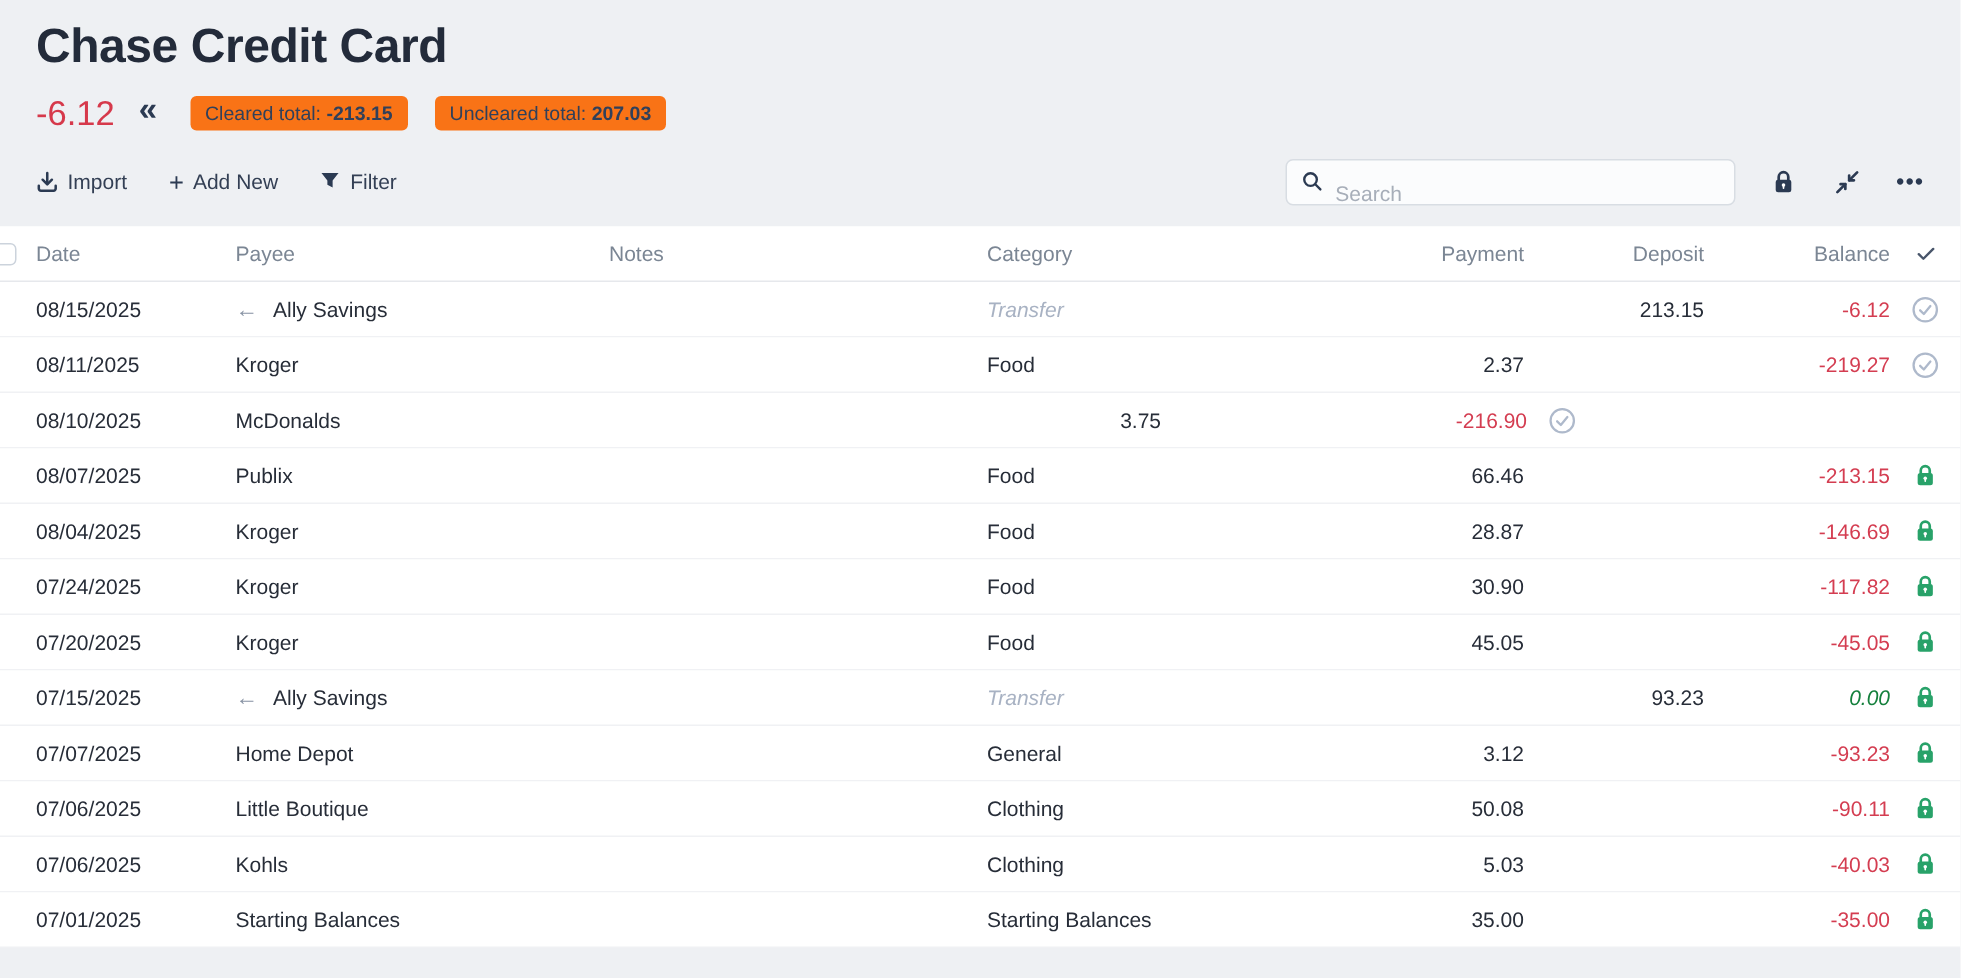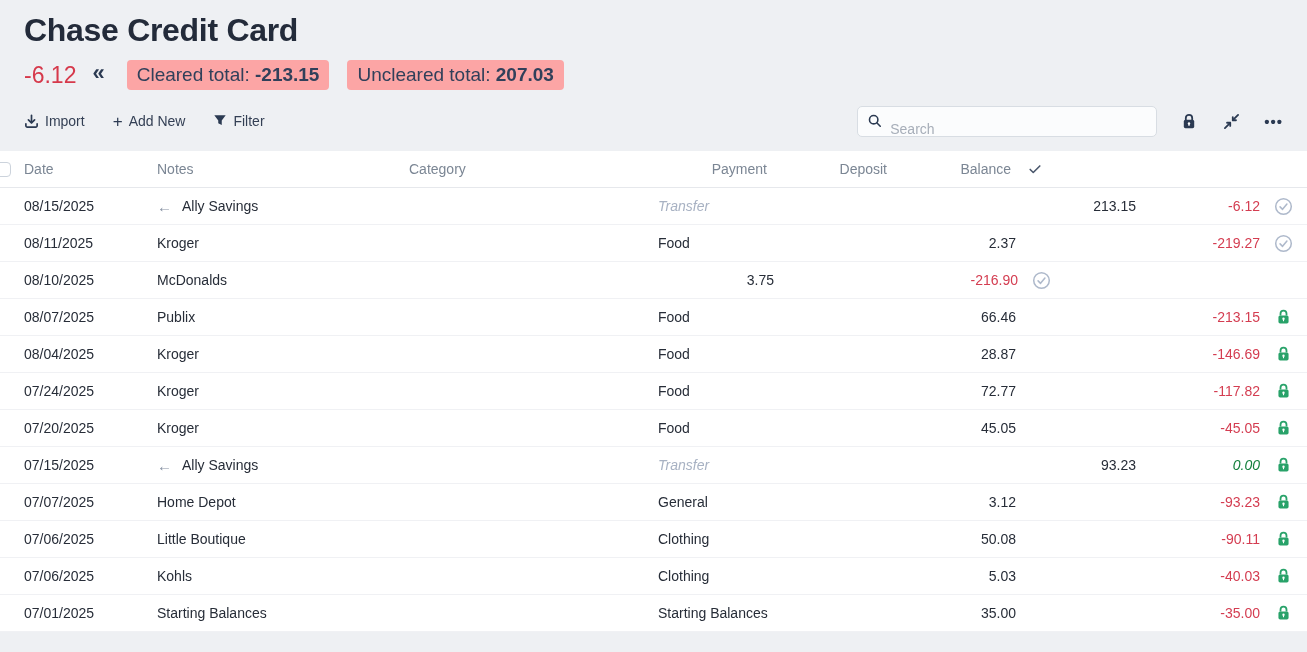--- a/index.html
+++ b/index.html
@@ -8,21 +8,21 @@
     font-family: "Liberation Sans", "DejaVu Sans", sans-serif;
     background:#eef0f3;
     color:#272d38;
   }
   
   .page-top { padding:12px 24px 0 24px; }
   .page-title { font-size:32px; font-weight:700; color:#232b3a; letter-spacing:-0.3px; }
   .balance-row { display:flex; align-items:center; margin-top:12px; height:28px; }
   .account-balance { font-size:23px; font-weight:500; color:#d6394b; }
   .collapse-chevrons { font-size:22px; font-weight:600; color:#2b3a52; margin-left:16px; cursor:pointer; line-height:1; padding-bottom:4px;}
-  .pill { background:#fca5a5; color:#31405a; border-radius:4px; padding:4px 10px; font-size:19px; margin-left:22px; white-space:nowrap; }
+  .pill { background:#f97316; color:#31405a; border-radius:4px; padding:4px 10px; font-size:13px; margin-left:22px; white-space:nowrap; }
   .pill + .pill { margin-left:18px; }
   .pill b { font-weight:700; }
   
   .toolbar { display:flex; align-items:center; margin-top:16px; padding:0 24px; height:32px; }
   .tool-btn { display:flex; align-items:center; gap:6px; font-size:14px; color:#333f54; cursor:pointer; background:none; border:none; font-family:inherit; }
   .tool-btn + .tool-btn { margin-left:28px; }
   .toolbar-spacer { flex:1; }
   .search-box { display:flex; align-items:center; width:300px; height:31px; background:#fbfcfd; border:1px solid #d8dde3; border-radius:5px; padding:0 10px; }
   .search-box input { border:none; outline:none; background:transparent; font-size:14px; color:#333f54; margin-left:8px; width:100%; font-family:inherit;margin-top:16px; }
   .search-box input::placeholder { color:#a7aeb9; }
@@ -121,20 +121,21 @@
     <span>•••</span>
   </button>
 </div>
 
 <div class="register">
   <div class="trow thead">
     <div class="c-sel">
       <span class="select-all"></span>
     </div>
     <div class="c-date">Date</div>
+    <div class="c-payee">Payee</div>
     <div class="c-notes">Notes</div>
     <div class="c-cat">Category</div>
     <div class="c-pay">Payment</div>
     <div class="c-dep">Deposit</div>
     <div class="c-bal">Balance</div>
     <div class="c-status">
       <span>
         <svg width="14" height="14" viewBox="0 0 16 16" fill="none" stroke="#49566b" stroke-width="1.8" stroke-linecap="round" stroke-linejoin="round">
           <path d="M2.5 8.5 6 12 13.5 4.5"></path>
         </svg>
@@ -262,21 +263,21 @@
 
   <div class="trow">
     <div class="c-sel"></div>
     <div class="c-date">07/24/2025</div>
     <div class="c-payee">
 
       <span>Kroger</span>
     </div>
     <div class="c-notes"></div>
     <div class="c-cat">Food</div>
-    <div class="c-pay">72.77</div>
+    <div class="c-pay">30.90</div>
     <div class="c-dep"></div>
     <div class="c-bal neg">-117.82</div>
     <div class="c-status">
 
       <span>
         <svg width="15" height="16" viewBox="0 0 16 17">
           <path d="M4.8 7V5a3.2 3.2 0 0 1 6.4 0v2" fill="none" stroke="#28a269" stroke-width="1.9"></path>
           <rect x="2.6" y="6.8" width="10.8" height="8.6" rx="1.8" fill="#28a269"></rect>
           <circle cx="8" cy="10.4" r="1.25" fill="#fff"></circle>
           <rect x="7.42" y="10.8" width="1.16" height="2.3" rx="0.55" fill="#fff"></rect>

